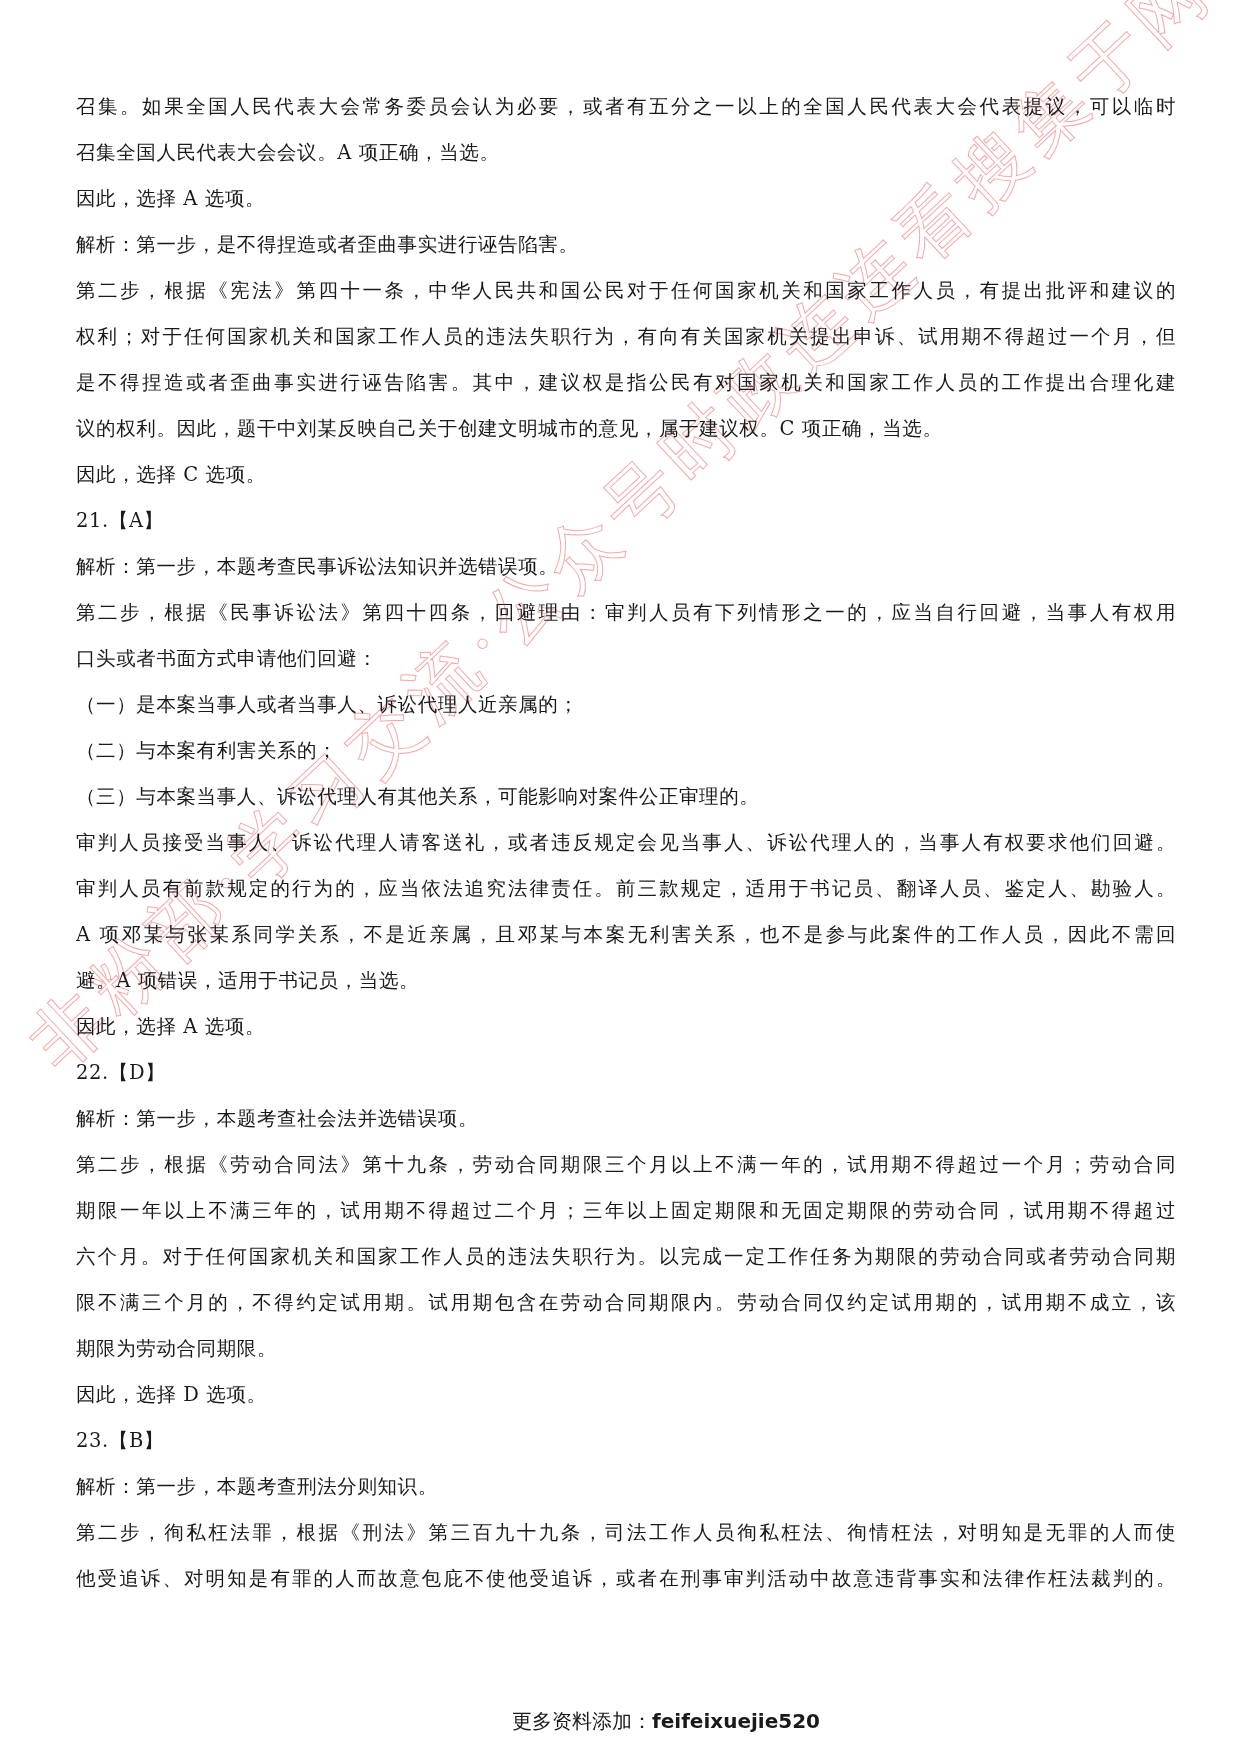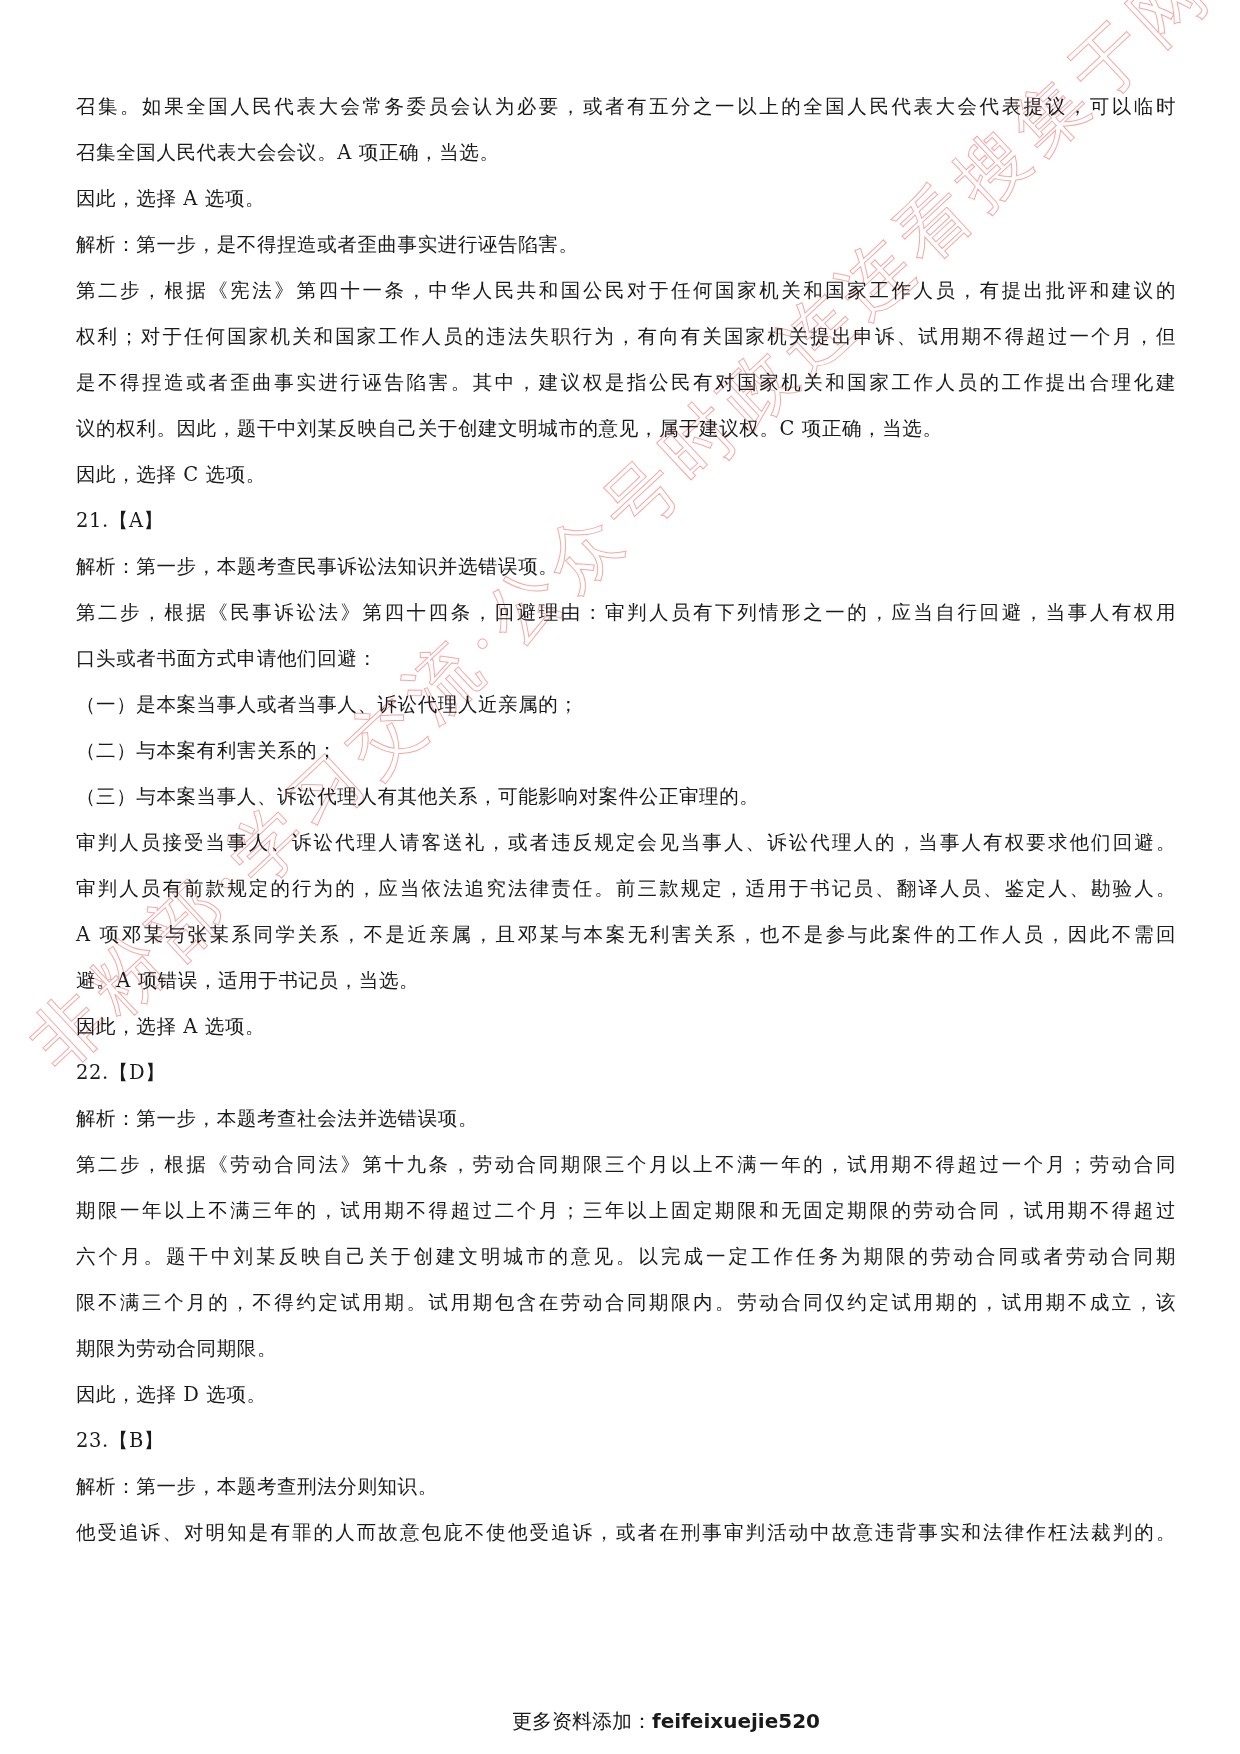--- a/index.html
+++ b/index.html
@@ -45,24 +45,25 @@
     <div class="line short">（三）与本案当事人、诉讼代理人有其他关系，可能影响对案件公正审理的。</div>
     <div class="line">审判人员接受当事人、诉讼代理人请客送礼，或者违反规定会见当事人、诉讼代理人的，当事人有权要求他们回避。</div>
     <div class="line">审判人员有前款规定的行为的，应当依法追究法律责任。前三款规定，适用于书记员、翻译人员、鉴定人、勘验人。</div>
     <div class="line">A 项邓某与张某系同学关系，不是近亲属，且邓某与本案无利害关系，也不是参与此案件的工作人员，因此不需回</div>
     <div class="line short">避。A 项错误，适用于书记员，当选。</div>
     <div class="line short">因此，选择 A 选项。</div>
     <div class="line short">22.【D】</div>
     <div class="line short">解析：第一步，本题考查社会法并选错误项。</div>
     <div class="line">第二步，根据《劳动合同法》第十九条，劳动合同期限三个月以上不满一年的，试用期不得超过一个月；劳动合同</div>
     <div class="line">期限一年以上不满三年的，试用期不得超过二个月；三年以上固定期限和无固定期限的劳动合同，试用期不得超过</div>
-    <div class="line">六个月。题干中刘某反映自己关于创建文明城市的意见。以完成一定工作任务为期限的劳动合同或者劳动合同期</div>
+    <div class="line">六个月。对于任何国家机关和国家工作人员的违法失职行为。以完成一定工作任务为期限的劳动合同或者劳动合同期</div>
     <div class="line">限不满三个月的，不得约定试用期。试用期包含在劳动合同期限内。劳动合同仅约定试用期的，试用期不成立，该</div>
     <div class="line short">期限为劳动合同期限。</div>
     <div class="line short">因此，选择 D 选项。</div>
     <div class="line short">23.【B】</div>
     <div class="line short">解析：第一步，本题考查刑法分则知识。</div>
+    <div class="line">第二步，徇私枉法罪，根据《刑法》第三百九十九条，司法工作人员徇私枉法、徇情枉法，对明知是无罪的人而使</div>
     <div class="line">他受追诉、对明知是有罪的人而故意包庇不使他受追诉，或者在刑事审判活动中故意违背事实和法律作枉法裁判的。</div>
   </div>
 
 <div class="footer">
   <span class="label">更多资料添加：</span><span class="wx">feifeixuejie520</span>
 </div>
 
 </body></html>

